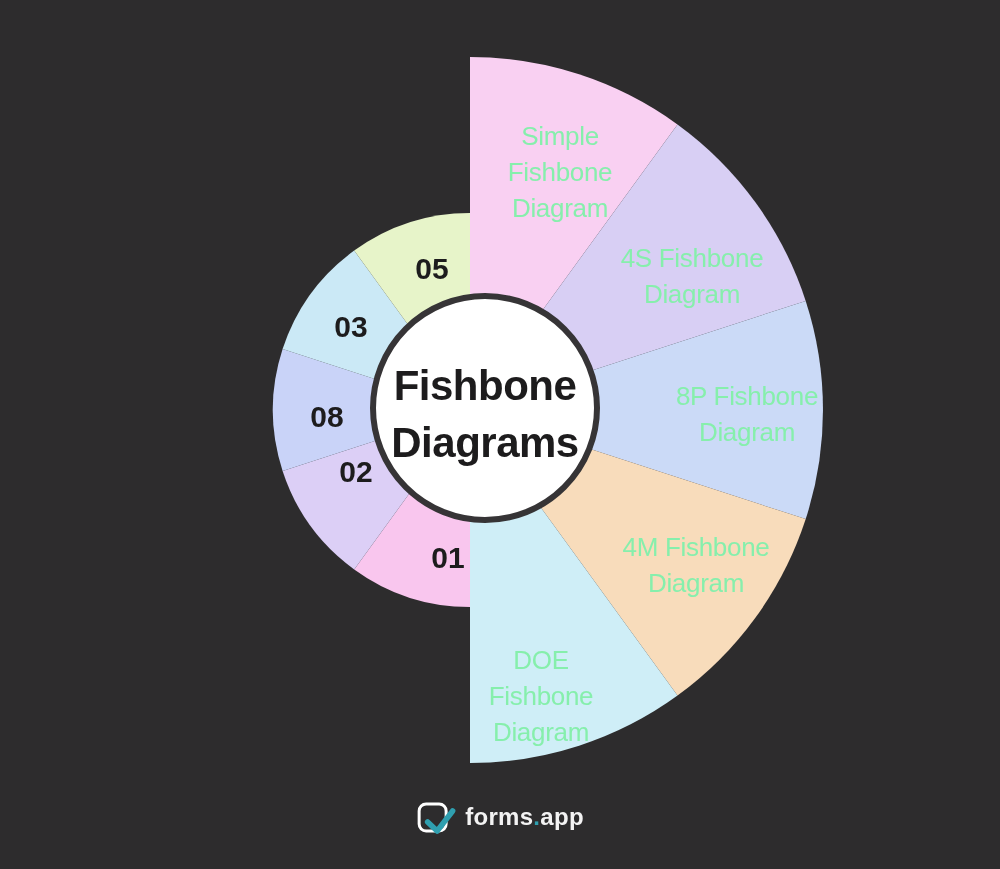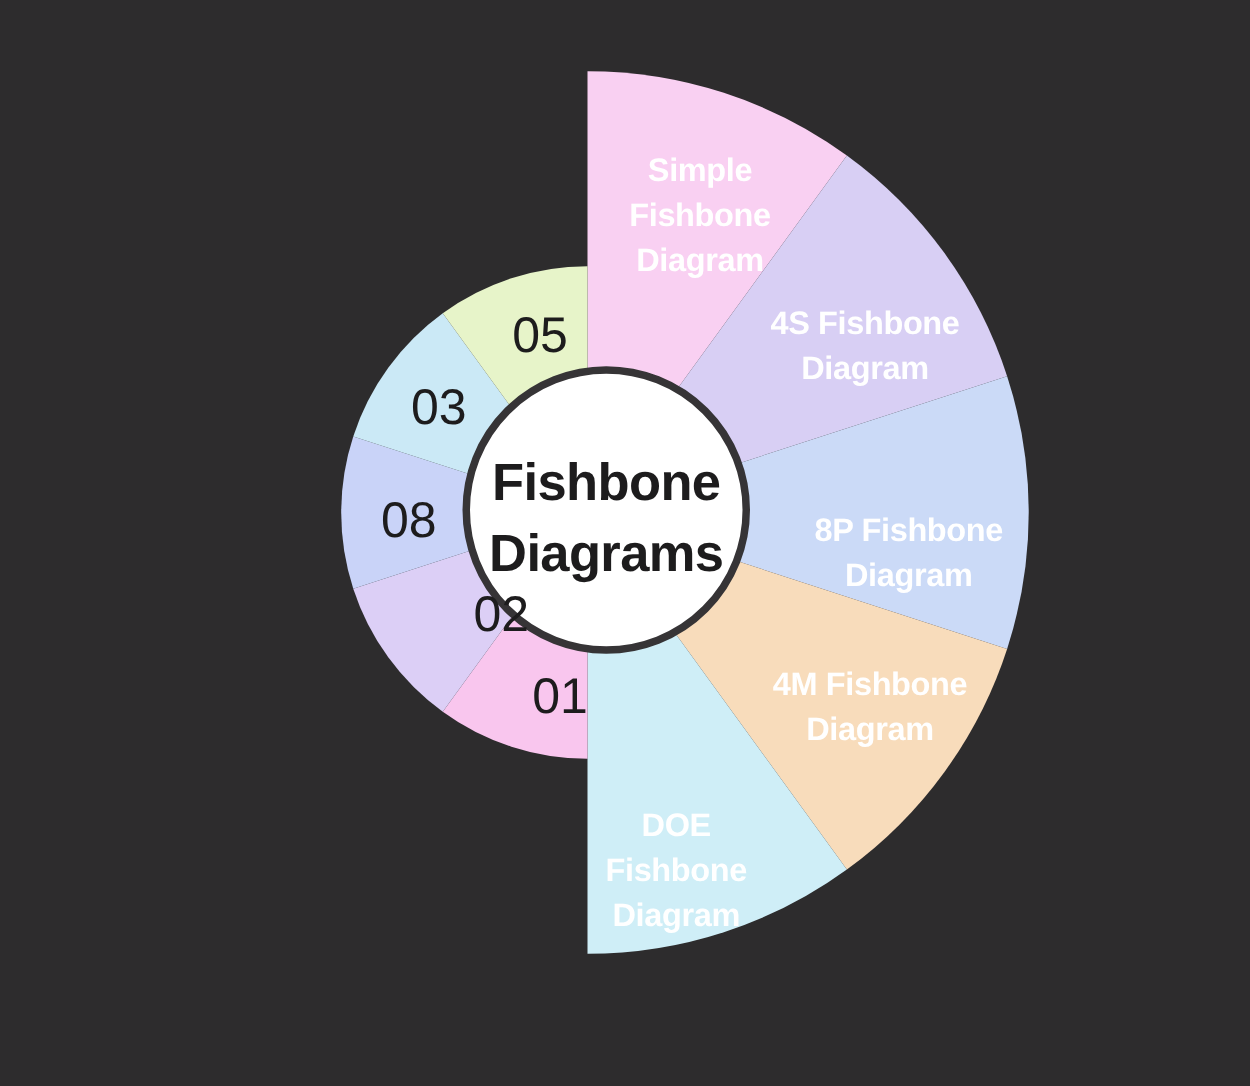--- a/index.html
+++ b/index.html
@@ -19,30 +19,30 @@
     position: absolute;
     left: 0;
     top: 0;
   }
   .seg-label {
     position: absolute;
     transform: translate(-50%, -50%);
     white-space: pre-line;
     text-align: center;
     font-size: 26px;
-    font-weight: 700;
+    font-weight: 400;
     line-height: 36px;
     letter-spacing: -0.3px;
-    color: #ffffff;
+    color: #86efac;
   }
   .num-label {
     position: absolute;
     transform: translate(-50%, -50%);
-    font-size: 40px;
-    font-weight: 400;
+    font-size: 30px;
+    font-weight: 700;
     color: #1d1c1d;
   }
   .center-title {
     position: absolute;
     left: 485px;
     top: 414px;
     transform: translate(-50%, -50%);
     white-space: pre-line;
     text-align: center;
     font-size: 42px;
@@ -97,28 +97,35 @@
   </svg>
 
   <div class="center-title">Fishbone
 Diagrams</div>
 
   <div class="seg-label" style="left:560px; top:172px;">Simple
 Fishbone
 Diagram</div>
   <div class="seg-label" style="left:692px; top:276px;">4S Fishbone
 Diagram</div>
-  <div class="seg-label" style="left:727px; top:414px;margin-top:28px;">8P Fishbone
+  <div class="seg-label" style="left:747px; top:414px;">8P Fishbone
 Diagram</div>
   <div class="seg-label" style="left:684px; top:565px;margin-left:12px;">4M Fishbone
 Diagram</div>
   <div class="seg-label" style="left:541px; top:660px;margin-top:36px;">DOE
 Fishbone
 Diagram</div>
 
   <div class="num-label" style="left:448px; top:558px;">01</div>
-  <div class="num-label" style="left:356px; top:492px;margin-left:45px;">02</div>
+  <div class="num-label" style="left:356px; top:472px;">02</div>
   <div class="num-label" style="left:327px; top:417px;">08</div>
   <div class="num-label" style="left:351px; top:327px;">03</div>
   <div class="num-label" style="left:432px; top:269px;">05</div>
 
+  <div class="brand">
+    <svg width="40" height="40" viewBox="0 0 40 40">
+      <rect x="3" y="7" width="27" height="27" rx="7" fill="none" stroke="#ffffff" stroke-width="3"></rect>
+      <path d="M11.5 25 L21 34 L36.5 14" fill="none" stroke-width="5.5" stroke-linecap="round" stroke-linejoin="round" stroke="#2f9faf"></path>
+    </svg>
+    <div class="brand-text"><span>forms</span><span class="accent">.</span><span>app</span></div>
+  </div>
 
 </div>
 
 </body></html>

